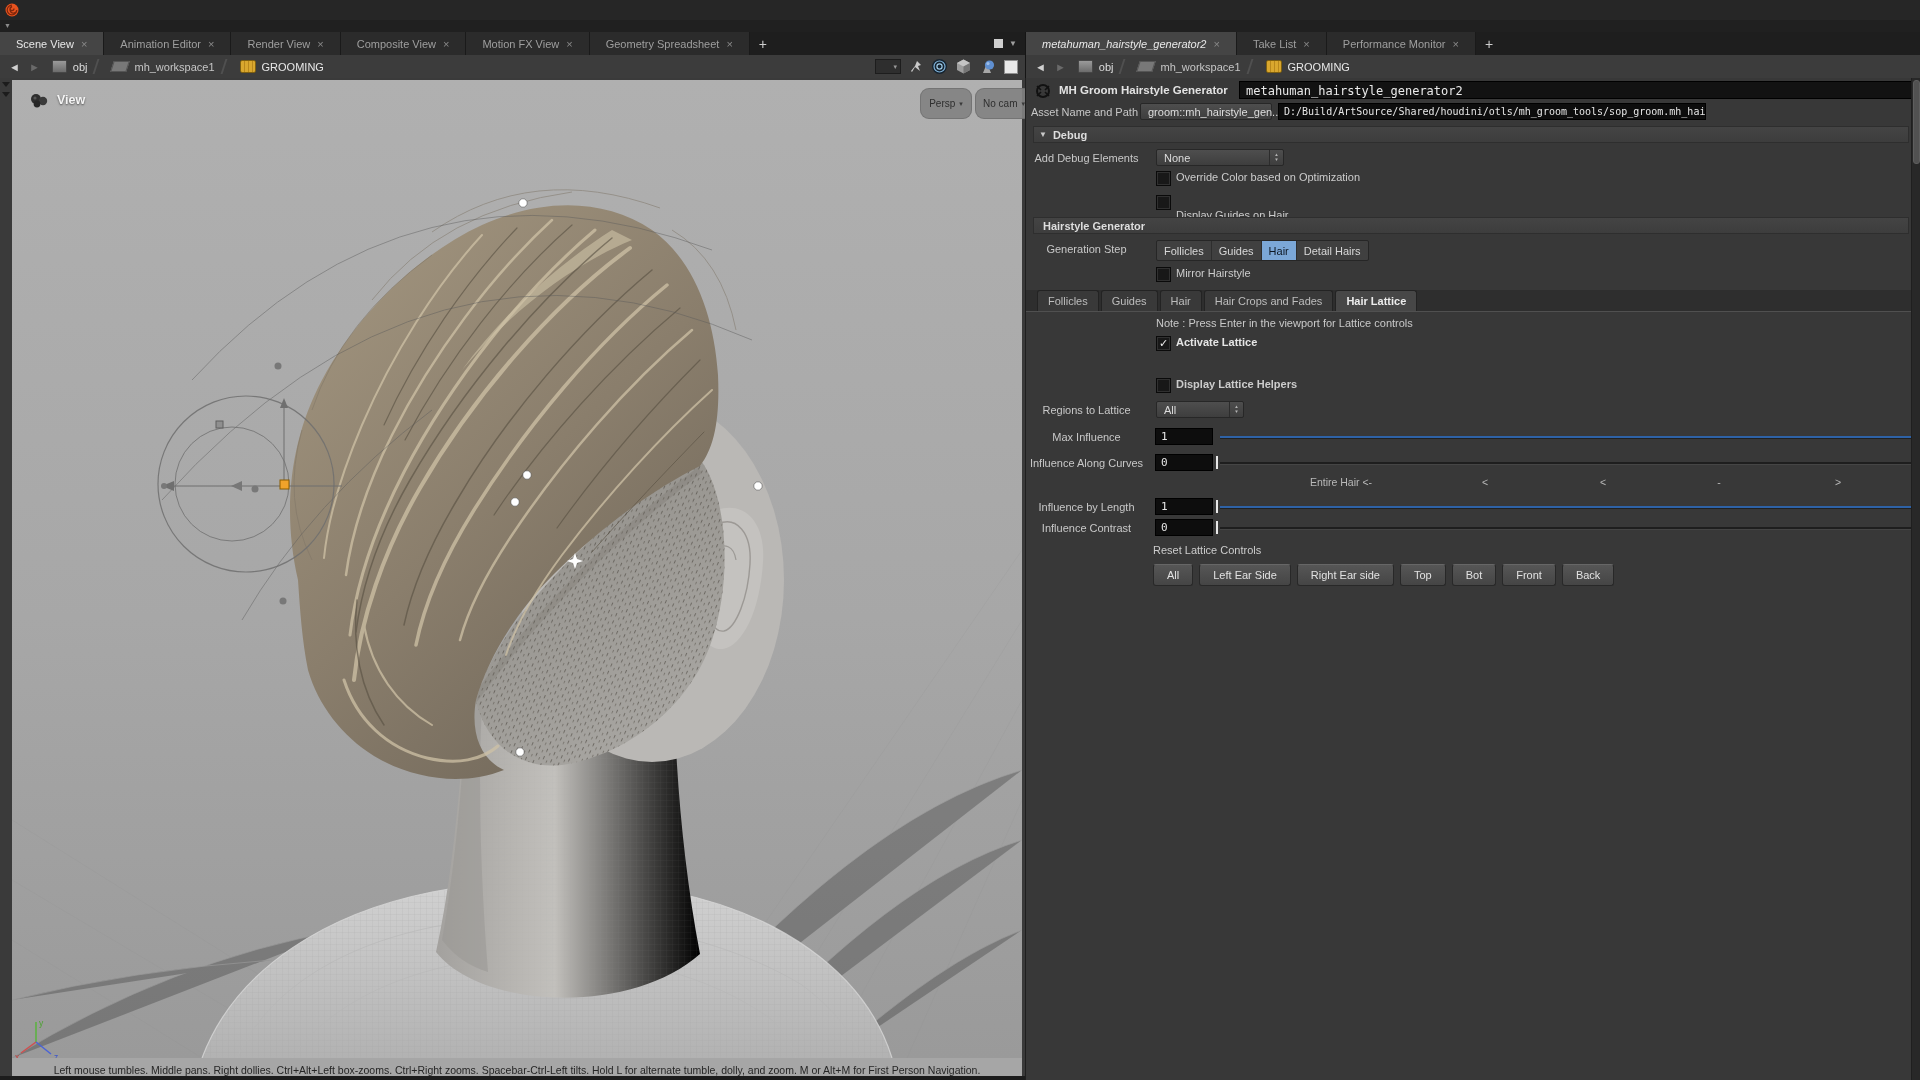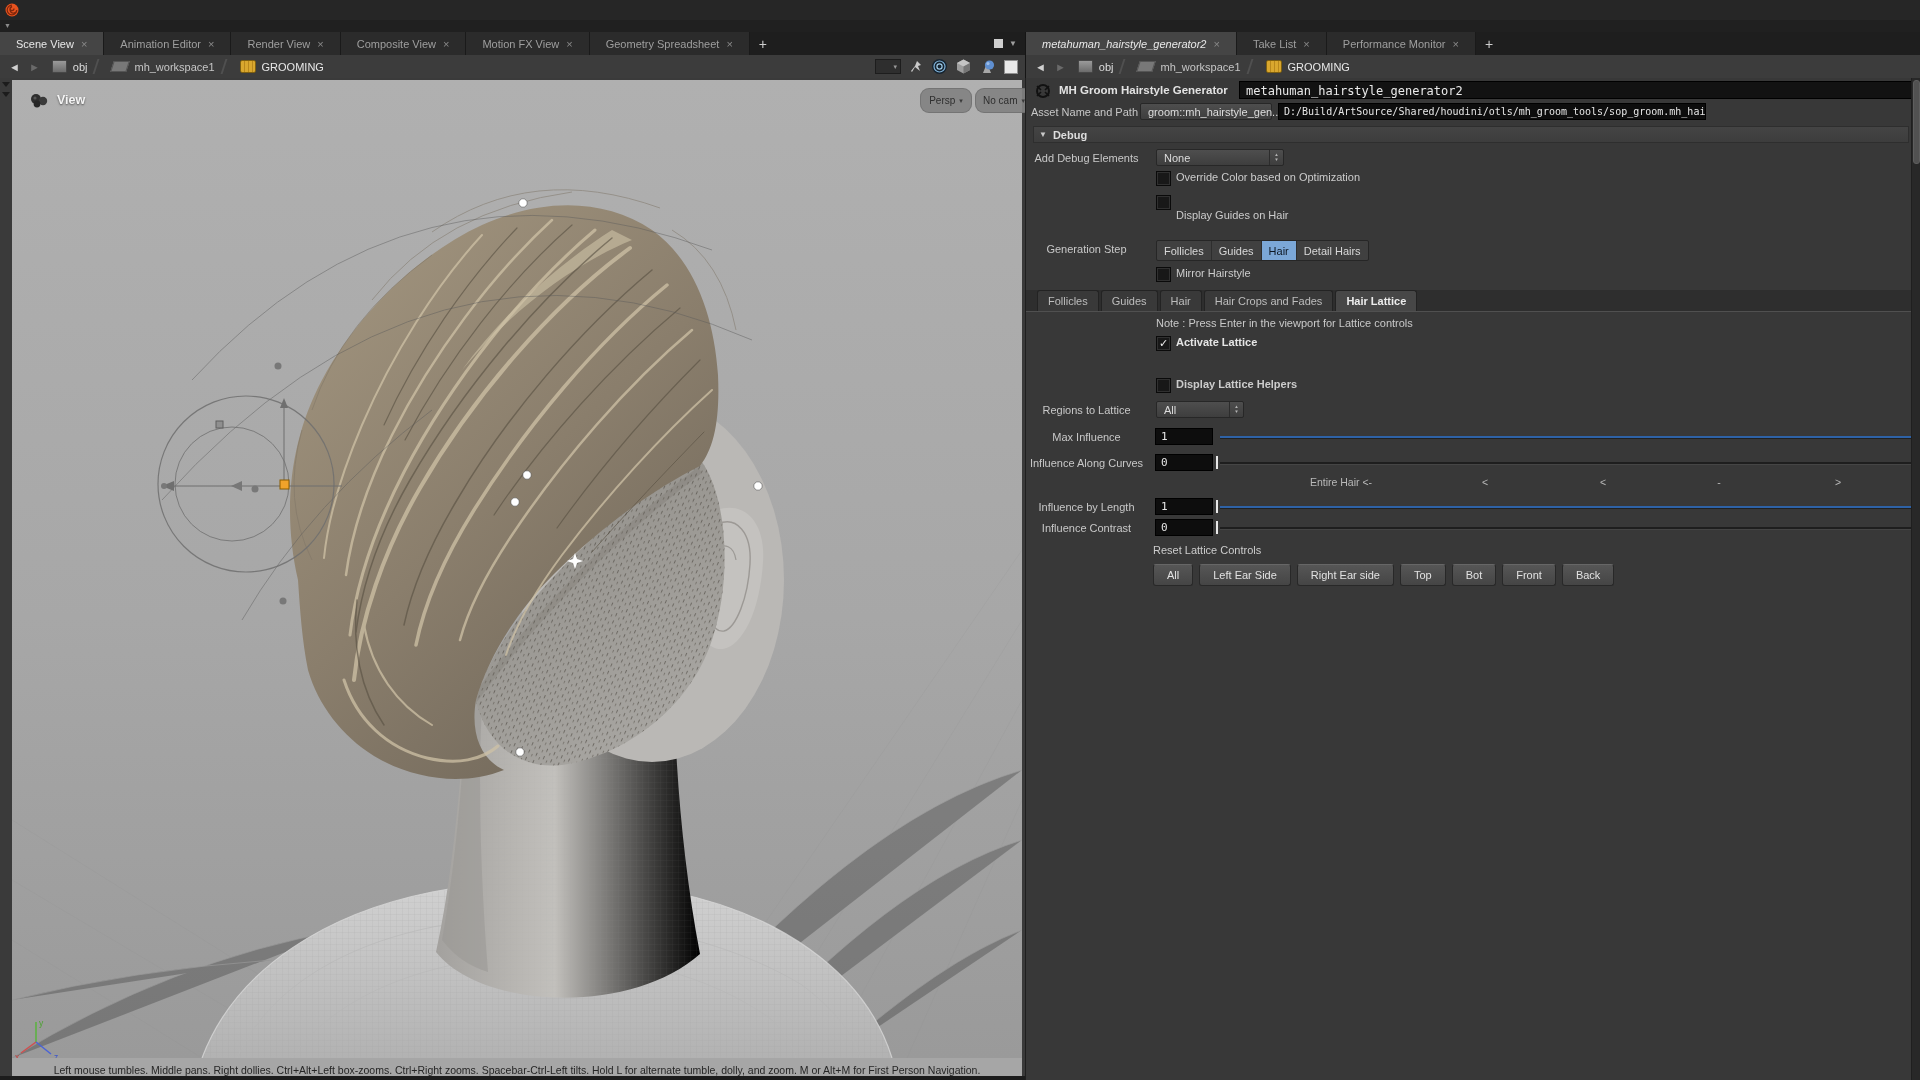--- a/index.html
+++ b/index.html
@@ -41,21 +41,21 @@
   .vicons{margin-left:auto;display:flex;align-items:center;gap:7px;padding-right:6px}
   .minidrop{width:26px;height:15px;background:#2e2e2e;border:1px solid #1d1d1d;color:#9a9a9a;font-size:7px;display:flex;align-items:center;justify-content:flex-end;padding-right:3px;box-sizing:border-box}
 
   
   .lp-area{position:absolute;left:0;top:78px;width:1025px;height:1002px;background:#3a3a3a}
   .gutter{position:absolute;left:0;top:0;width:12px;height:100%;background:#3a3a3a}
   .gutter .tri{position:absolute;left:2px;width:0;height:0;border-left:4px solid transparent;border-right:4px solid transparent;border-top:5px solid #1c1c1c}
   .vpwrap{position:absolute;left:12px;top:2px;width:1010px;height:978px;background:#a8a8a8}
   .viewlabel{position:absolute;left:18px;top:13px;display:flex;align-items:flex-start;gap:8px}
   .viewlabel .txt{font-size:12.5px;font-weight:bold;color:#f4f4f4;text-shadow:0 1px 2px rgba(0,0,0,.55)}
-  .pill{position:absolute;top:8px;height:25px;border-radius:9px;background:rgba(130,130,130,.9);
+  .pill{position:absolute;top:8px;height:31px;border-radius:9px;background:rgba(130,130,130,.9);
         display:flex;align-items:center;justify-content:center;gap:4px;font-size:10px;color:#2e2e2e;box-shadow:inset 0 0 0 1px rgba(90,90,90,.4)}
   .pill .dd{font-size:7px;color:#3a3a3a}
   .helpbar{position:absolute;left:12px;top:980px;width:1010px;height:18px;background:#a6a6a6;display:flex;align-items:flex-end;justify-content:center}
   .helpbar span{font-size:10.5px;color:#262626;white-space:nowrap}
   .bottomstrip{position:absolute;left:0;top:1076px;width:1025px;height:4px;background:#1c1c1c}
 
   
   .rp{position:absolute;left:1025px;top:78px;width:895px;height:1002px;background:#383838;border-left:1px solid #1f1f1f}
   .nodehdr-icon{position:absolute;left:8px;top:5px}
   .nodehdr-lbl{position:absolute;left:33px;top:6px;font-size:11.5px;font-weight:bold;color:#e2e2e2;white-space:nowrap}
@@ -430,20 +430,23 @@
       <span class="spin">
         <span>▲</span>
         <span>▼</span>
       </span>
     </div>
     <div class="chk" style="top:93px;left:130px"></div>
     <div class="chklbl" style="top:93px;left:150px">Override Color based on Optimization</div>
     <div class="chk" style="top:117px;left:130px"></div>
     <div class="chklbl" style="top:131px;left:150px">Display Guides on Hair</div>
 
+    <div class="secbar" style="top:139px">
+      <span class="stitle" style="margin-left:9px">Hairstyle Generator</span>
+    </div>
     <div class="plabel" style="top:162px">Generation Step</div>
     <div class="seggroup" style="top:162px;left:130px">
       <div class="seg">Follicles</div>
       <div class="seg">Guides</div>
       <div class="seg active">Hair</div>
       <div class="seg">Detail Hairs</div>
     </div>
     <div class="chk" style="top:189px;left:130px"></div>
     <div class="chklbl" style="top:189px;left:150px">Mirror Hairstyle</div>
 

